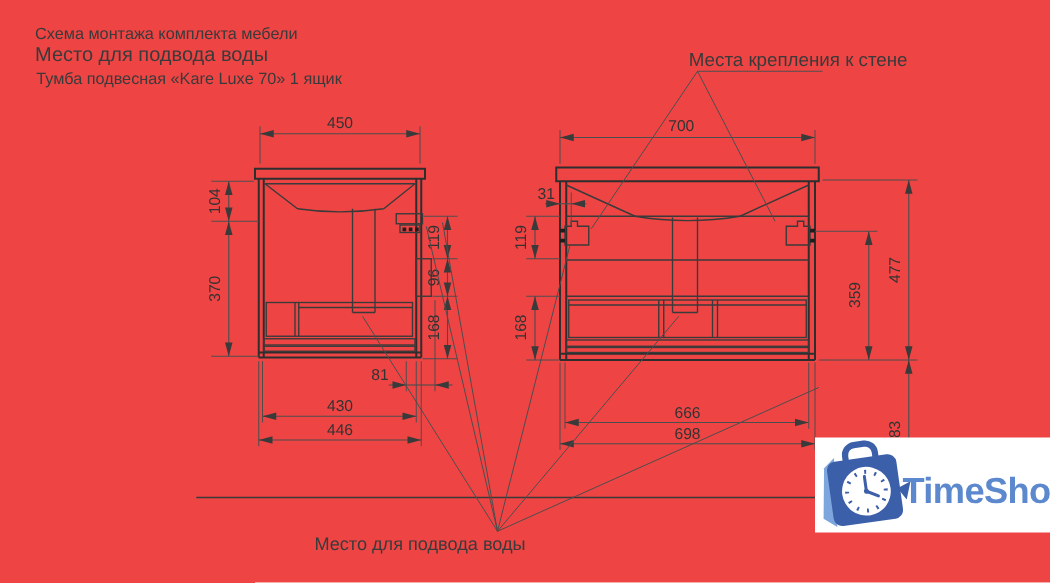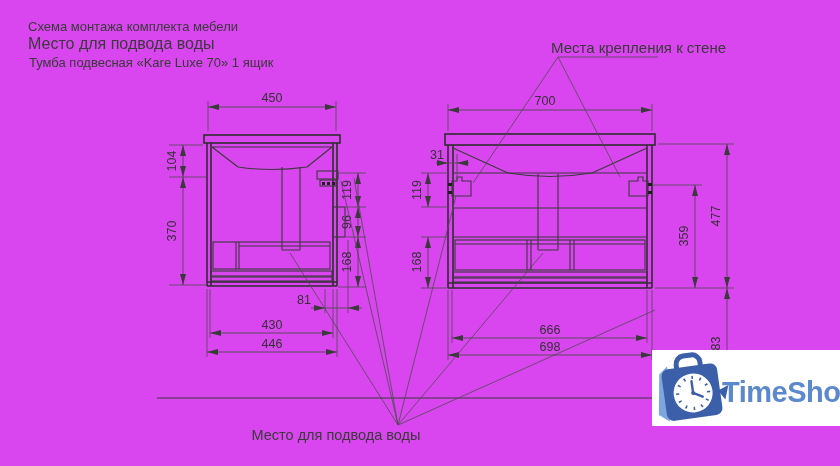--- a/index.html
+++ b/index.html
@@ -1,16 +1,16 @@
 <!DOCTYPE html>
 <html><head>
 <meta charset="utf-8">
 <style>
   html,body{margin:0;padding:0;background:#ffffff;}
-  .stage{position:relative;width:840px;height:466px;background:#d946ef;overflow:hidden;
+  .stage{position:relative;width:840px;height:466px;background:#ef4444;overflow:hidden;
          font-family:"Liberation Sans", sans-serif;}
   svg{display:block;}
   svg text{font-family:"Liberation Sans", sans-serif;fill:#3a3a3a;}
   .t13{font-size:13px;}
   .t16{font-size:16px;}
   .t15{font-size:15px;}
   .t14{font-size:14.5px;}
   .dim{font-size:12.5px;text-anchor:middle;fill:#333;}
   .logo-text{font-size:29px;font-weight:bold;fill:#5c88cd;letter-spacing:-0.5px;}
   .heavy{stroke:#2e2e2e;stroke-width:1.6;fill:none;}

